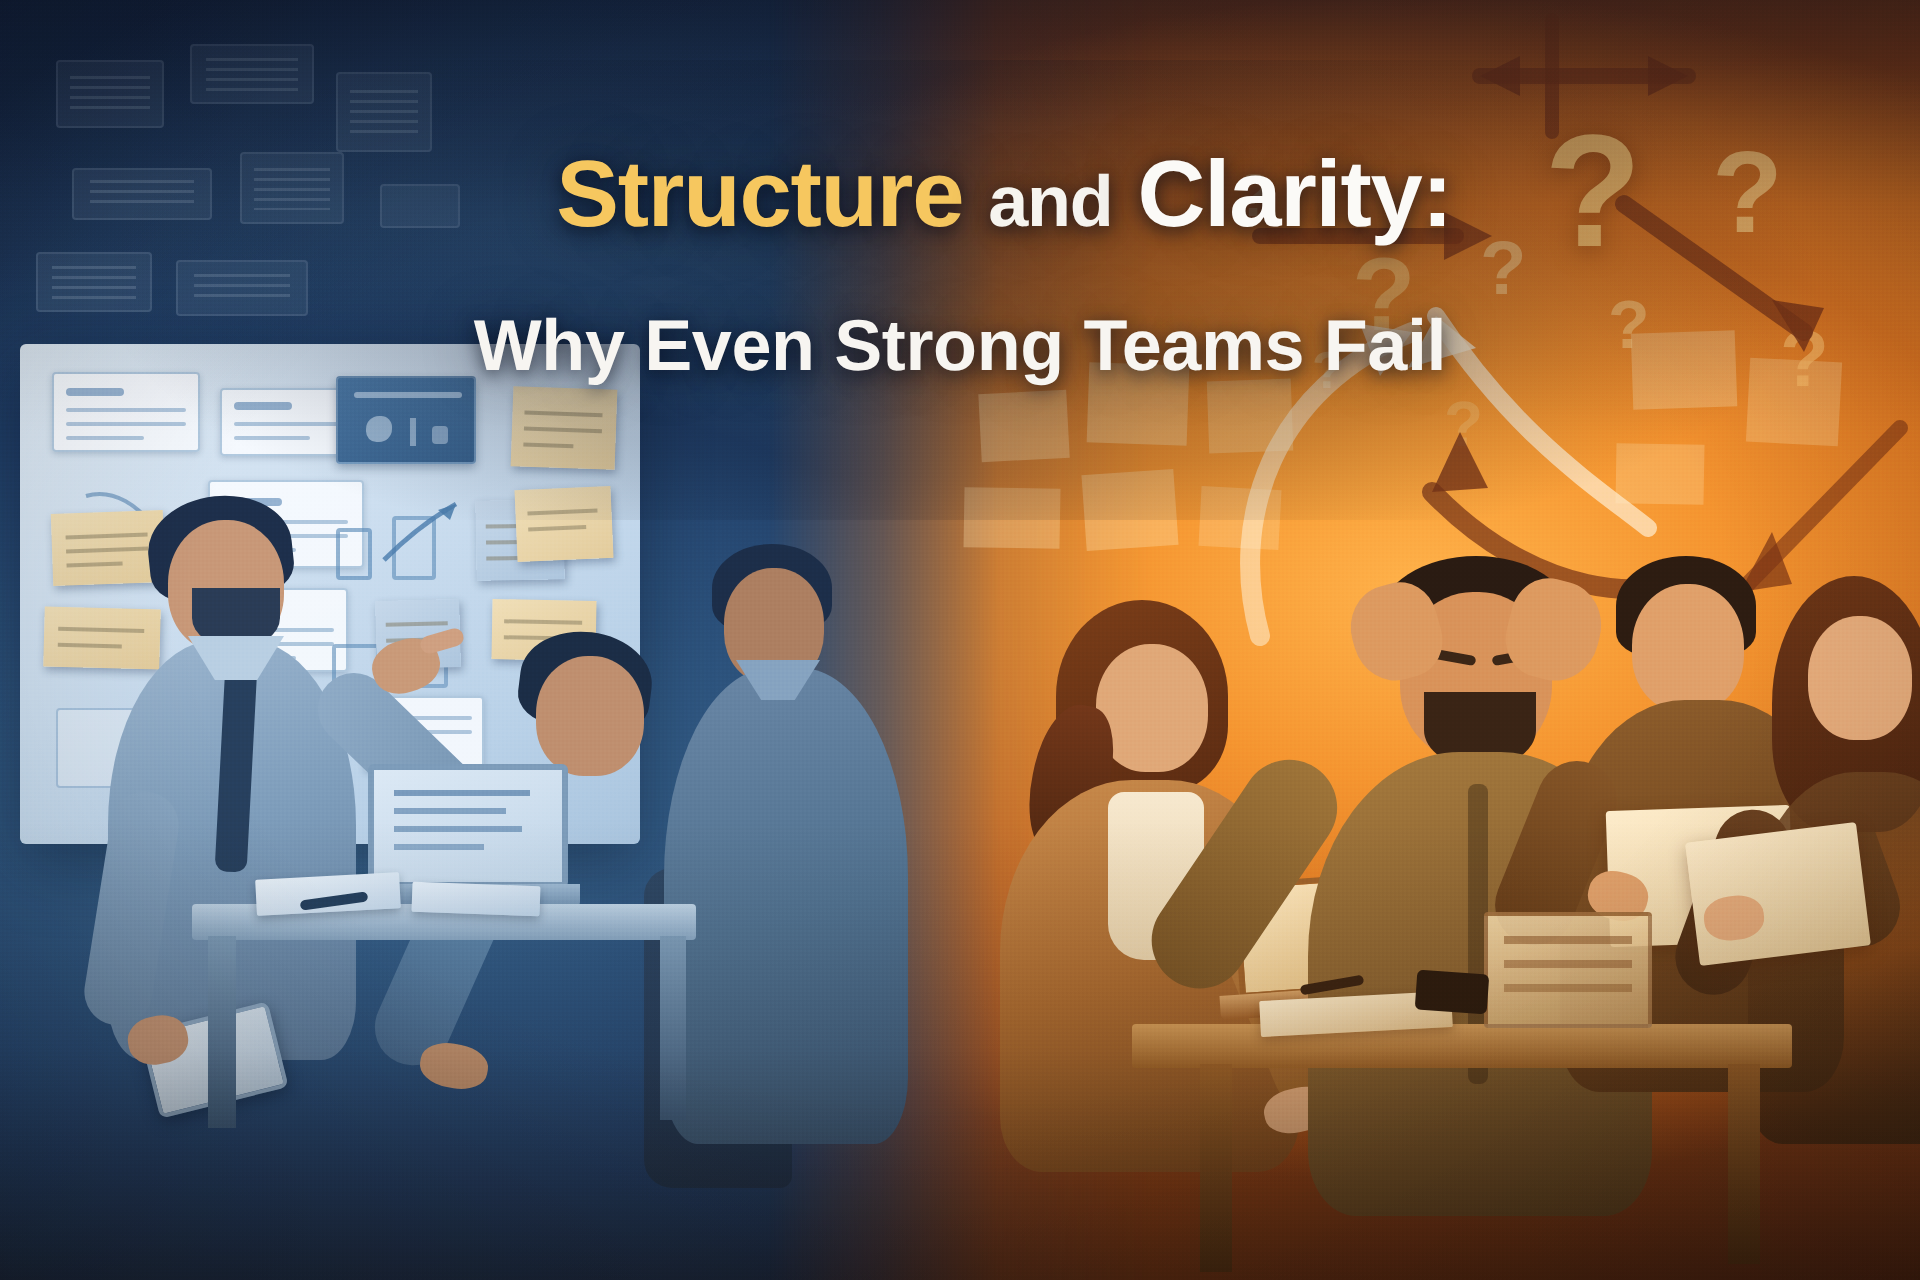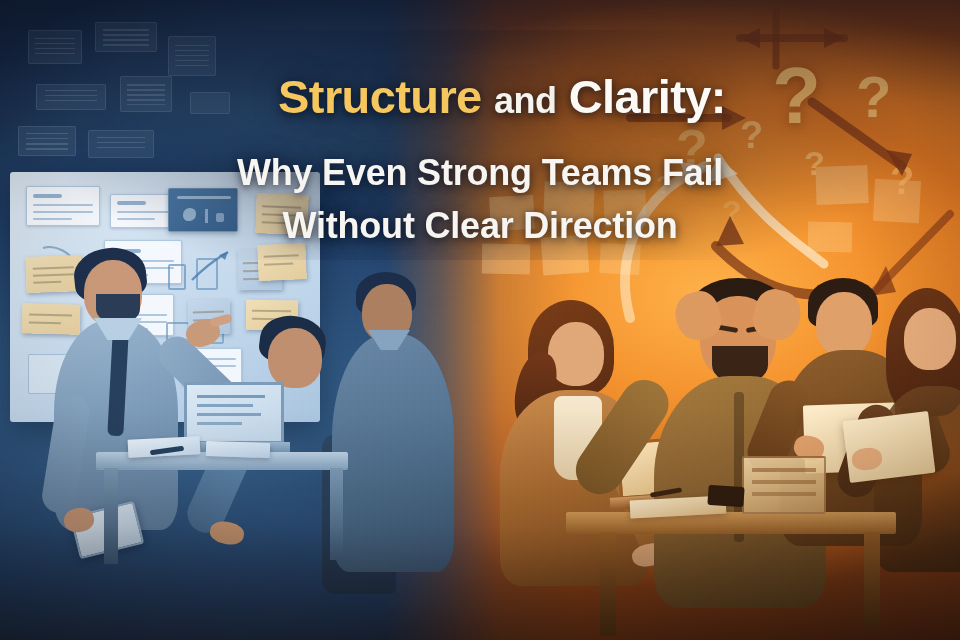--- a/index.html
+++ b/index.html
@@ -438,16 +438,15 @@
   <div class="bg-layer bg-botdark"></div>
   <div class="bg-layer bg-vignette"></div>
   <div class="bg-layer grain"></div>
 
   <div class="headline-scrim"></div>
   <div class="headline">
     <div class="title-line1">
       <span class="t-gold">Structure</span><span>&nbsp;</span><span class="t-and">and</span><span>&nbsp;</span><span class="t-white">Clarity:</span>
     </div>
     <div class="title-line2">Why Even Strong Teams Fail</div>
-    <div class="title-line3">Without Clear Direction</div>
   </div>
 
 </div>
 
 </body></html>

